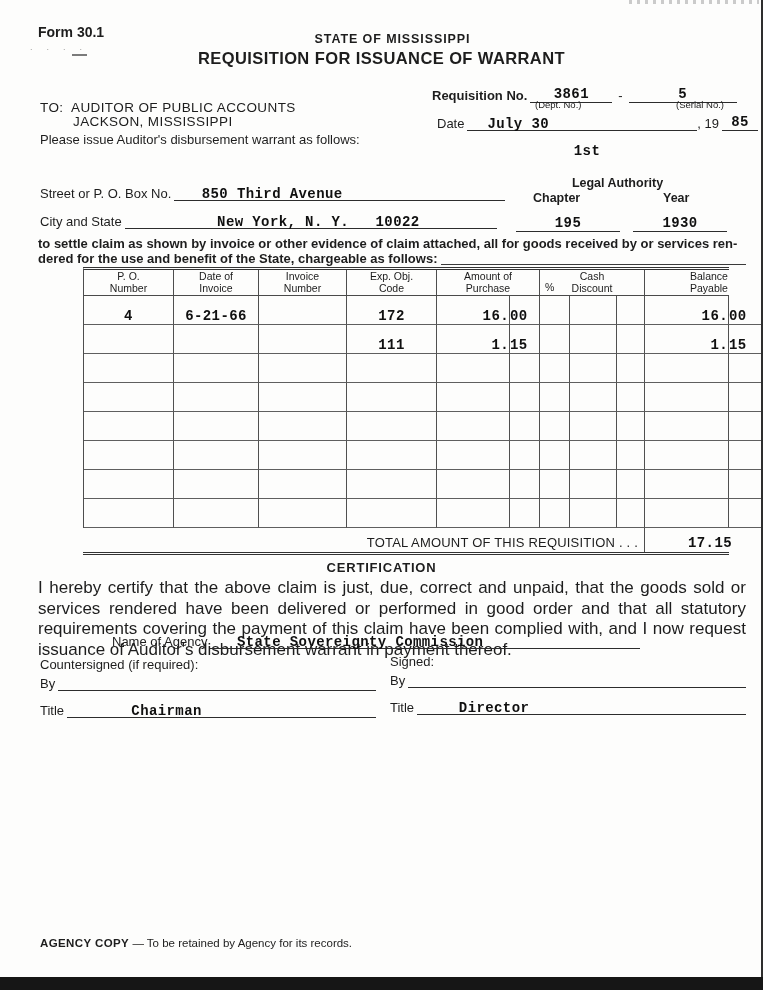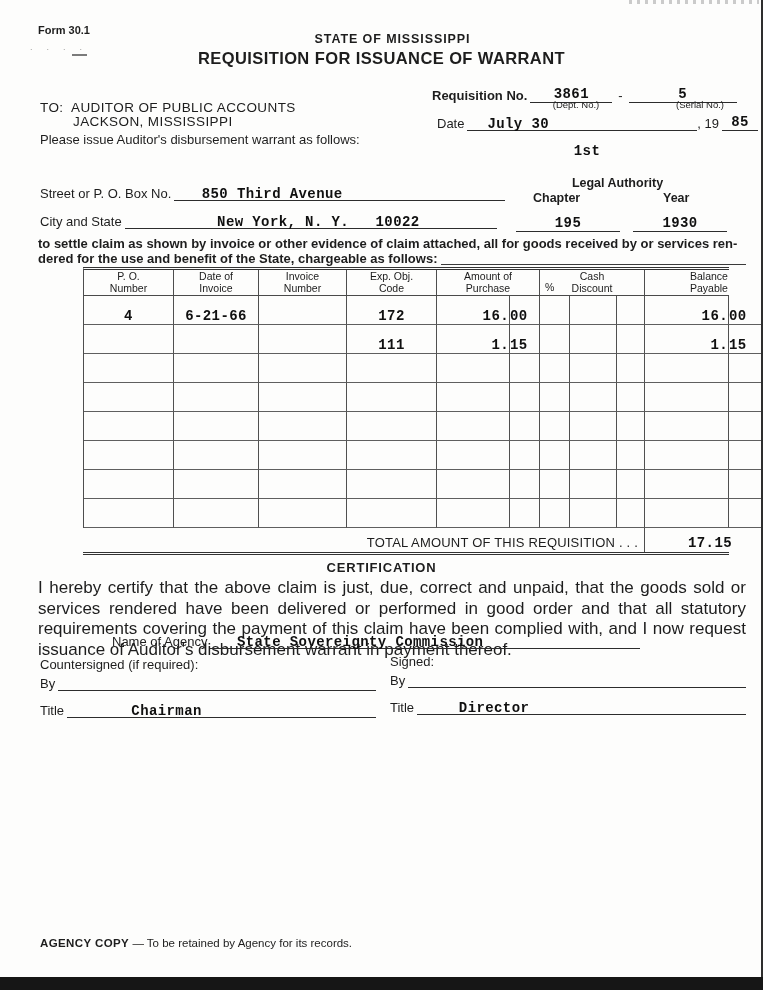--- a/index.html
+++ b/index.html
@@ -30,21 +30,21 @@
     flex: 1; border-bottom: 1.5px solid #2c2c2c;
     display: flex; align-items: flex-end; justify-content: center;
     min-height: 17px;
   }
   .fill .typed { margin-bottom: -2px; }
   .seg {
     display: inline-block; border-bottom: 1.5px solid #2c2c2c;
     text-align: center; vertical-align: bottom;
   }
   
-  .form-number { left: 38px; top: 24px; font-size: 11px; font-weight: bold; }
+  .form-number { left: 38px; top: 24px; font-size: 14px; font-weight: bold; }
   .artifact-dots { left: 30px; top: 42px; color:#9d9d9d; font-size: 9px; letter-spacing: 3px; }
   .artifact-dash { left: 72px; top: 54px; width: 15px; height: 2px; background:#7b7b7b; }
   .state-title { left:0; right:0; top: 32px; text-align:center; font-size: 12.5px; font-weight: bold; letter-spacing: 0.9px; padding-left: 22px; }
   .main-title  { left:0; right:0; top: 49px; text-align:center; font-size: 16.5px; font-weight: bold; letter-spacing: 0.4px; }
   .caption { font-size: 9.5px; color:#222; }
   
   .rq-table { position:absolute; left: 37px; top: 267px; width: 692px; padding-left: 46px; }
   .tbl-main { border-left: 1px solid #4d4d4d; border-top: 3px double #333; }
   .thead { display: grid; grid-template-columns: 90px 85px 88px 90px 103px 105px 129px; height: 26px; border-bottom: 1px solid #4a4a4a; }
   .th {
@@ -96,21 +96,21 @@
 
   <div class="abs state-title">STATE OF MISSISSIPPI</div>
   <div class="abs main-title">REQUISITION FOR ISSUANCE OF WARRANT</div>
 
   <div class="frow" style="left:432px; top:84px; width:326px;">
     <span class="lbl bold">Requisition No.</span>
     <span class="seg" style="width:82px;"><span class="typed">3861</span></span>
     <span class="lbl" style="margin:0 6px;">-</span>
     <span class="seg" style="width:108px;"><span class="typed">5</span></span>
   </div>
-  <div class="abs caption" style="left:535px; top:99px; width:82px; text-align:center;">(Dept. No.)</div>
+  <div class="abs caption" style="left:535px; top:99px; width:82px; ">(Dept. No.)</div>
   <div class="abs caption" style="left:655px; top:99px; width:90px; text-align:center;">(Serial No.)</div>
 
   <div class="frow" style="left:437px; top:112px; width:321px;">
     <span class="lbl">Date</span>
     <span class="fill" style="justify-content:flex-start; padding-left:20px;">
         <span class="typed">July 30</span>
       </span>
     <span class="lbl">, 19</span>
     <span class="seg" style="width:36px;"><span class="typed">85</span></span>
   </div>

